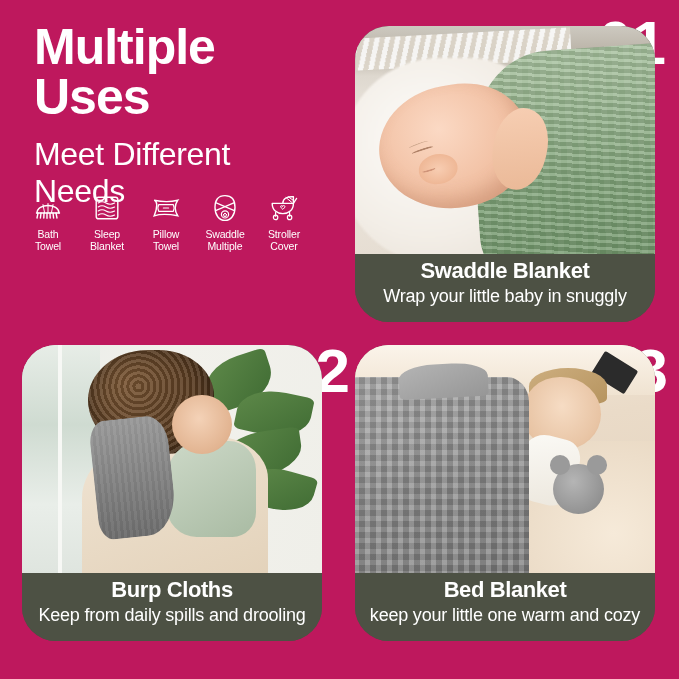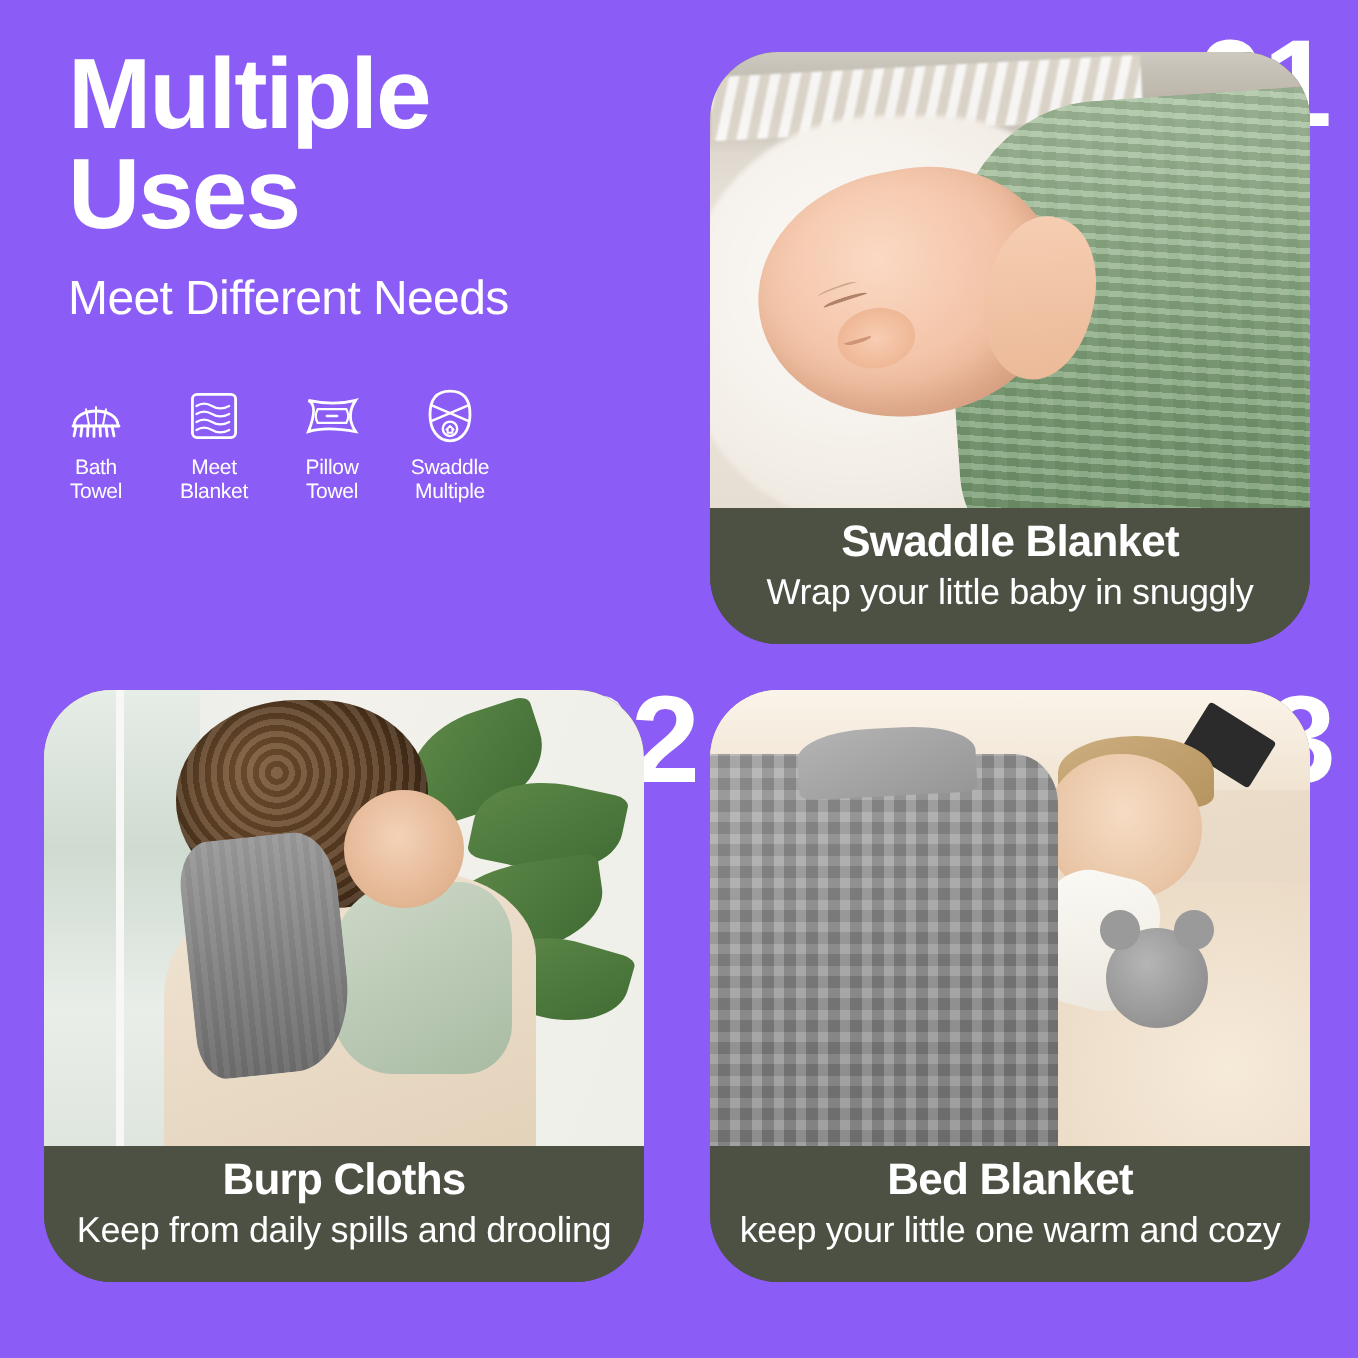--- a/index.html
+++ b/index.html
@@ -14,21 +14,21 @@
     font-family: "Liberation Sans", sans-serif;
     background: #afb6a7;
     position: relative;
   }
 
   .canvas {
     position: absolute;
     inset: 0;
     width: 679px;
     height: 679px;
-    background: #8b5cf6;
+    background: #be185d;
   }
 
   
   .intro {
     position: absolute;
     left: 0; top: 0;
     width: 340px;
     height: 340px;
     padding: 22px 18px 0 34px;
   }
@@ -37,21 +37,21 @@
     font-size: 50px;
     line-height: 1.0;
     font-weight: 700;
     color: #ffffff;
     letter-spacing: -1px;
     white-space: pre-line;
   }
 
   .intro-subtitle {
     margin-top: 14px;
-    font-size: 24px;
+    font-size: 32px;
     font-weight: 400;
     color: #ffffff;
     letter-spacing: -0.3px;
   }
 
   
   .features {
     position: absolute;
     left: 20px;
     top: 193px;
@@ -389,21 +389,21 @@
     <div class="feature">
       <span class="feature-icon">
         <svg width="26" height="26" viewBox="0 0 26 26" fill="none" stroke="#ffffff" stroke-width="1.4" stroke-linecap="round">
           <rect x="2.2" y="2.2" width="21.6" height="21.6" rx="2.4"></rect>
           <path d="M4.2 8 Q8 5.6, 12 8 T20.6 8" stroke-width="1.1"></path>
           <path d="M4.2 12 Q8 9.6, 12 12 T20.6 12" stroke-width="1.1"></path>
           <path d="M4.2 16 Q8 13.6, 12 16 T20.6 16" stroke-width="1.1"></path>
           <path d="M4.2 20 Q8 17.6, 12 20 T20.6 20" stroke-width="1.1"></path>
         </svg>
       </span>
-      <span class="feature-label">Meet
+      <span class="feature-label">Sleep
 Blanket</span>
     </div>
 
     <div class="feature">
       <span class="feature-icon">
         <svg width="30" height="24" viewBox="0 0 30 24" fill="none" stroke="#ffffff" stroke-width="1.4" stroke-linecap="round">
           <path d="M3.2 4.2 Q8.4 6.6, 3.2 19.8 Q12 17, 26.8 19.8
                    Q21.6 12, 26.8 4.2 Q16 7, 3.2 4.2 Z"></path>
           <path d="M7.8 8.6 L22.2 8.6 Q24 12, 22.2 15.4 L7.8 15.4 Q6 12, 7.8 8.6 Z" stroke-width="1.1"></path>
           <path d="M12.4 12 L17.6 12" stroke-width="1.2"></path>
@@ -422,20 +422,38 @@
           <path d="M2.6 16.6 L21.4 8.6" stroke-width="1.2"></path>
           <circle cx="12" cy="20.4" r="3.6" stroke-width="1.2"></circle>
           <path d="M10.2 20.8 L12 19 L13.8 20.8" stroke-width="1"></path>
           <path d="M10.8 20.6 L10.8 22.4 L13.2 22.4 L13.2 20.6" stroke-width="1"></path>
         </svg>
       </span>
       <span class="feature-label">Swaddle
 Multiple</span>
     </div>
 
+    <div class="feature">
+      <span class="feature-icon">
+        <svg width="30" height="26" viewBox="0 0 30 26" fill="none" stroke="#ffffff" stroke-width="1.4" stroke-linecap="round" stroke-linejoin="round">
+          <path d="M3.2 8.4 L24.4 8.4 C24.4 15, 19.6 18.6, 13.8 18.6
+                   C8 18.6, 3.2 15, 3.2 8.4 Z"></path>
+          <path d="M13.8 8.4 C13.8 3.2, 18.4 1.4, 24.4 1.8 L24.4 8.4"></path>
+          <path d="M17 2.6 L22.6 7.2 M19.4 1.9 L24.2 5.3" stroke-width="1"></path>
+          <path d="M24.4 8.4 L27.6 3.4" stroke-width="1.3"></path>
+          <path d="M6.6 17.4 L6.6 21.2 M20.6 17.4 L20.6 21.2" stroke-width="1.2"></path>
+          <circle cx="6.6" cy="22.4" r="2.2" stroke-width="1.2"></circle>
+          <circle cx="20.6" cy="22.4" r="2.2" stroke-width="1.2"></circle>
+          <path d="M13.2 11.2 C14.8 9.6, 17 11, 15.4 12.8 L13.8 14.4
+                   L12.2 12.8 C10.6 11, 12.6 9.6, 13.2 11.2 Z" stroke-width="1"></path>
+        </svg>
+      </span>
+      <span class="feature-label">Stroller
+Cover</span>
+    </div>
 
   </div>
 
   <div class="ghost-number ghost-1">01</div>
   <div class="ghost-number ghost-2">02</div>
   <div class="ghost-number ghost-3">03</div>
 
   <div class="card card-1">
     <div class="card-photo">
       <div class="photo">

